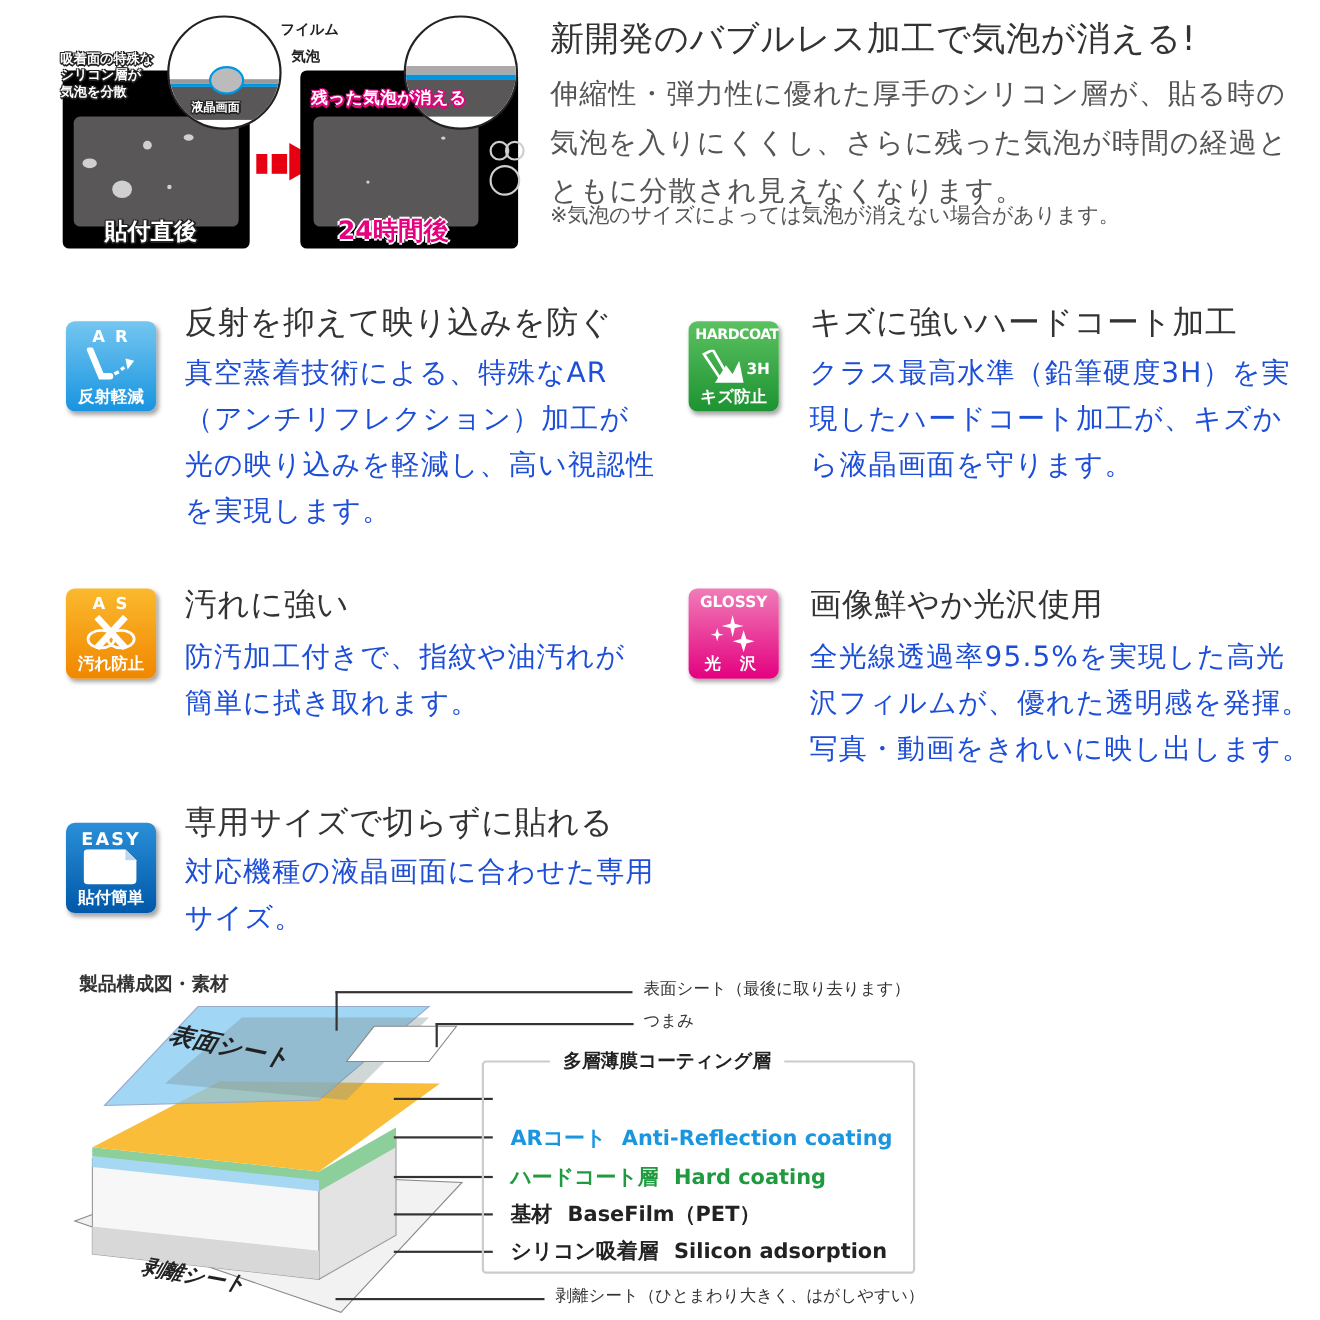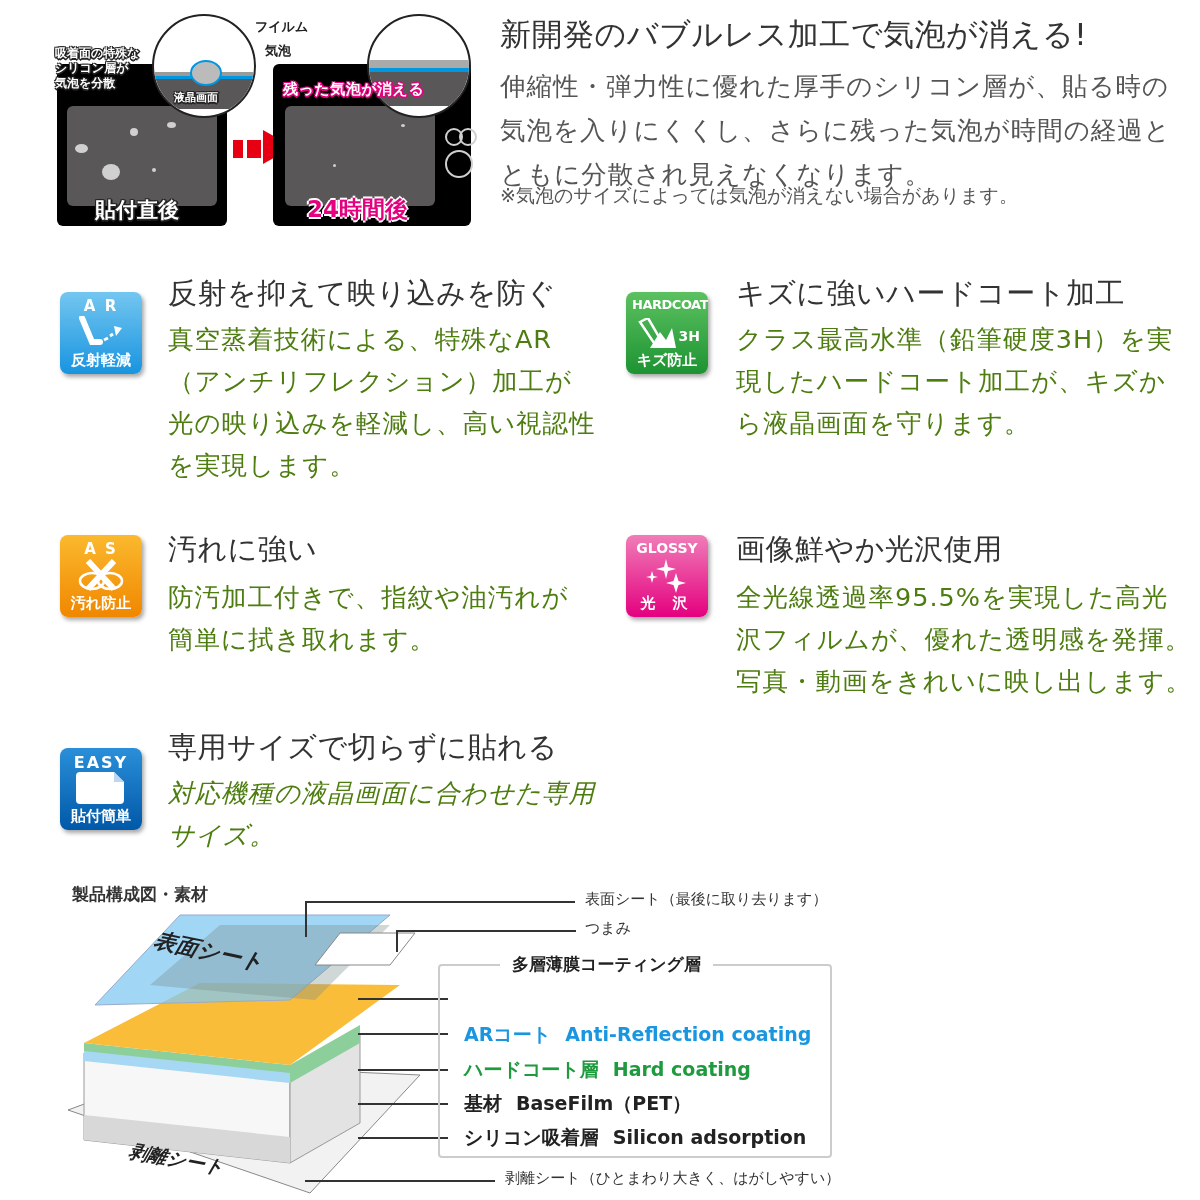--- a/index.html
+++ b/index.html
@@ -22,21 +22,21 @@
   .top-title { left:500px; top:14px; font-size:31px; color:#333; letter-spacing:0.5px; white-space:nowrap; }
   .top-body { left:500px; top:64px; width:690px; font-size:25.5px; line-height:44px; color:#555; letter-spacing:1px; }
   .top-note { left:500px; top:183px; font-size:19px; color:#555; white-space:nowrap; }
 
   
   .feature { position:absolute; }
   .badge { position:absolute; width:82px; height:82px; border-radius:8px; box-shadow:2px 3px 4px rgba(0,0,0,0.35); color:#fff; font-weight:bold; text-align:center; overflow:hidden; }
   .badge .top { position:absolute; left:0; right:0; top:5px; font-size:15px; letter-spacing:2px; }
   .badge .bot { position:absolute; left:0; right:0; bottom:4px; font-size:15px; letter-spacing:0px; }
   .f-title { position:absolute; font-size:29px; color:#333; white-space:nowrap; letter-spacing:0.5px; }
-  .f-body { position:absolute; font-size:25.5px; line-height:42px; color:#4d7c0f; letter-spacing:1px; }
+  .f-body { position:absolute; font-size:25.5px; line-height:42px; color:#1d4ed8; letter-spacing:1px; }
 
   
   .diagram { left:60px; top:875px; width:790px; height:320px; }
   .diag-title { position:absolute; left:12px; top:8px; font-size:17px; font-weight:bold; color:#333; }
   .callout { position:absolute; font-size:15px; color:#333; white-space:nowrap; }
   .legend-box { position:absolute; left:378px; top:89px; width:390px; height:190px; border:2px solid #ccc; border-radius:4px; }
   .legend-title { position:absolute; left:60px; top:-13px; background:#fff; padding:0 12px; font-size:17px; font-weight:bold; color:#222; }
   .legend-row { position:absolute; left:24px; font-size:19px; font-weight:bold; white-space:nowrap; }
   .legend-row .jp { margin-right:14px; }
   .line { position:absolute; background:#333; }
@@ -157,21 +157,21 @@
   <div class="badge" style="left:0;top:0;background:linear-gradient(#2a8fd8,#0058a8);">
     <div class="top" style="font-size:16px;letter-spacing:2px;">EASY</div>
     <svg style="position:absolute;left:16px;top:24px;" width="50" height="32" viewBox="0 0 50 32">
       <path d="M4 0 L38 0 L48 10 L48 28 Q48 32 44 32 L4 32 Q0 32 0 28 L0 4 Q0 0 4 0 Z" fill="#fff"></path>
       <path d="M38 0 L38 10 L48 10" fill="#bcd8f0"></path>
     </svg>
     <div class="bot">貼付簡単</div>
   </div>
 </div>
 <div class="f-title" style="left:168px;top:728px;">専用サイズで切らずに貼れる</div>
-<div class="f-body" style="left:168px;top:772px;width:430px;font-style:italic;">対応機種の液晶画面に合わせた専用サイズ。</div>
+<div class="f-body" style="left:168px;top:772px;width:430px;">対応機種の液晶画面に合わせた専用サイズ。</div>
 
 <div class="abs diagram">
   <div class="diag-title">製品構成図・素材</div>
 
   <svg style="position:absolute;left:0;top:0;" width="380" height="320" viewBox="0 0 380 320">
 
     <polygon points="8,235 130,190 360,200 250,318" fill="#f2f2f2" stroke="#888" stroke-width="1"></polygon>
 
     <polygon points="24,178 24,265 230,288 230,200" fill="#f7f7f7" stroke="#999" stroke-width="1"></polygon>
     <polygon points="230,200 230,288 300,248 300,160" fill="#e3e3e3" stroke="#999" stroke-width="1"></polygon>

